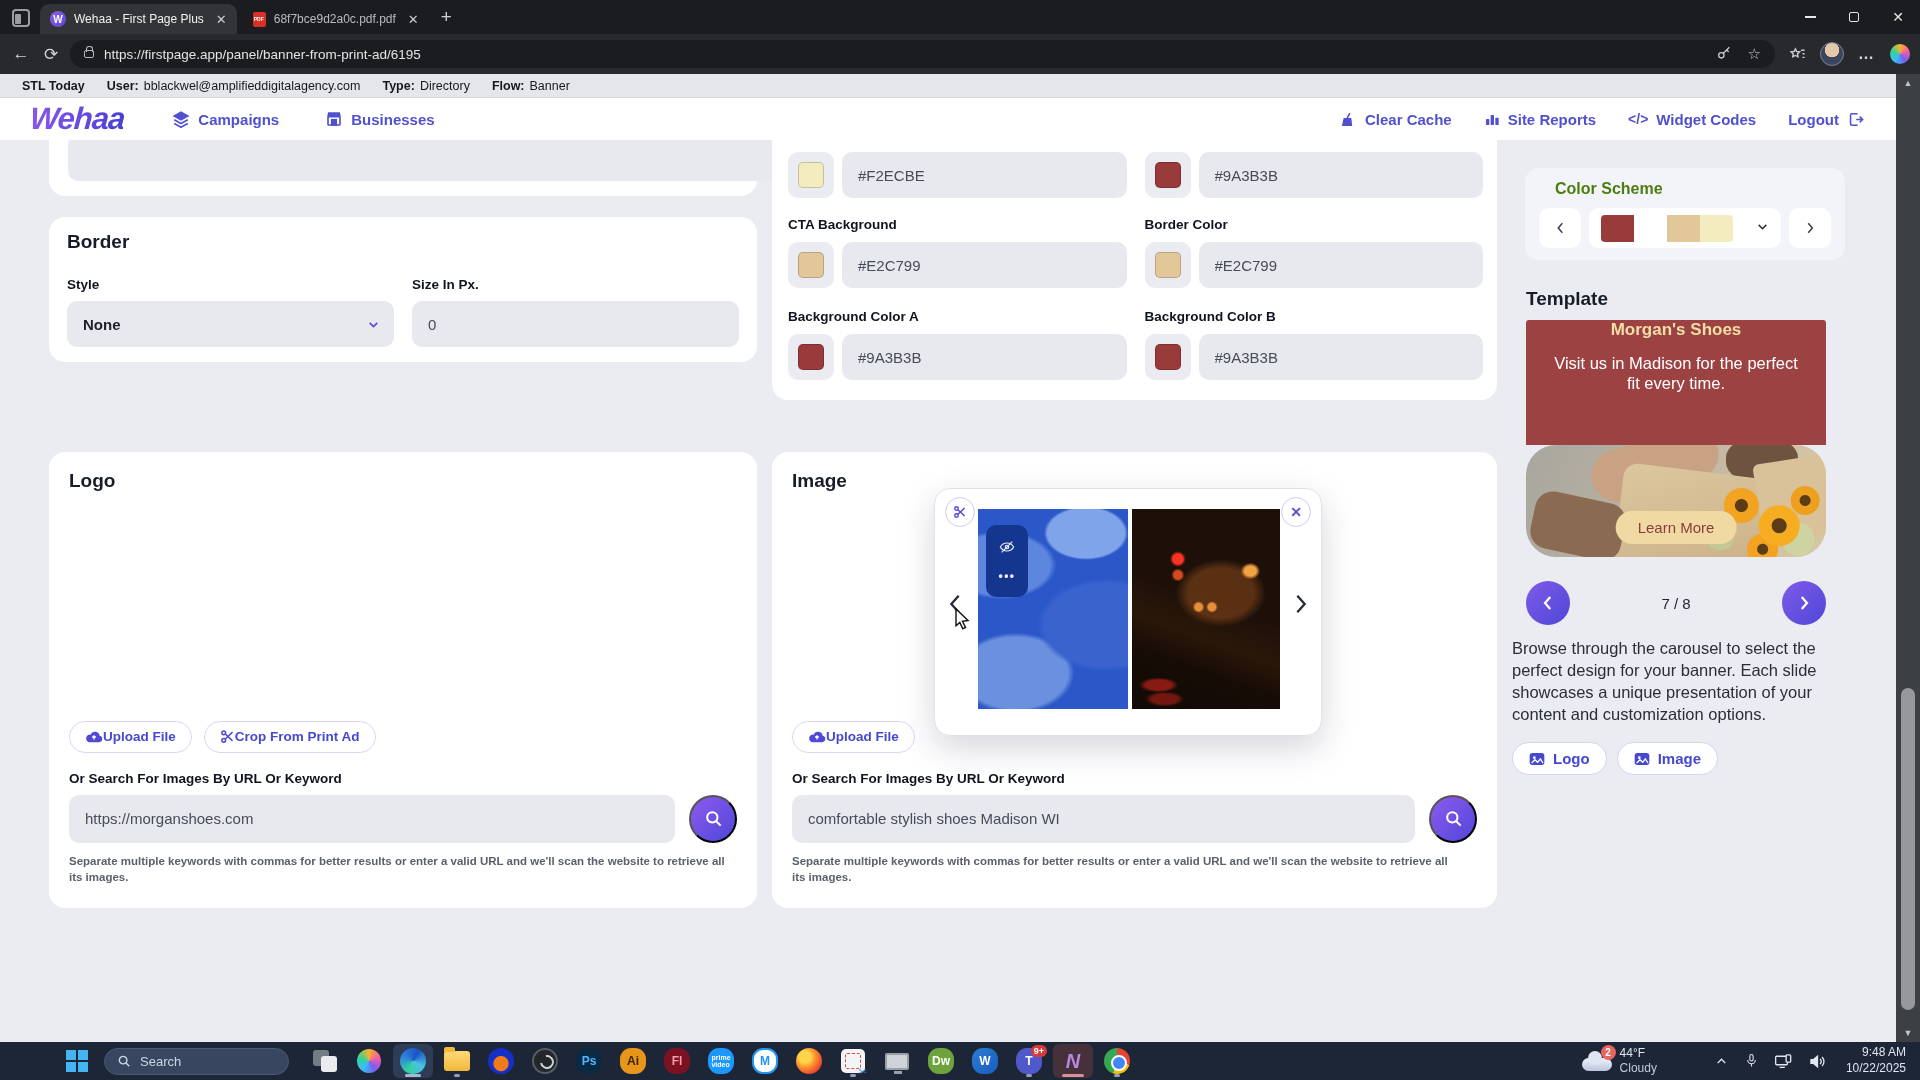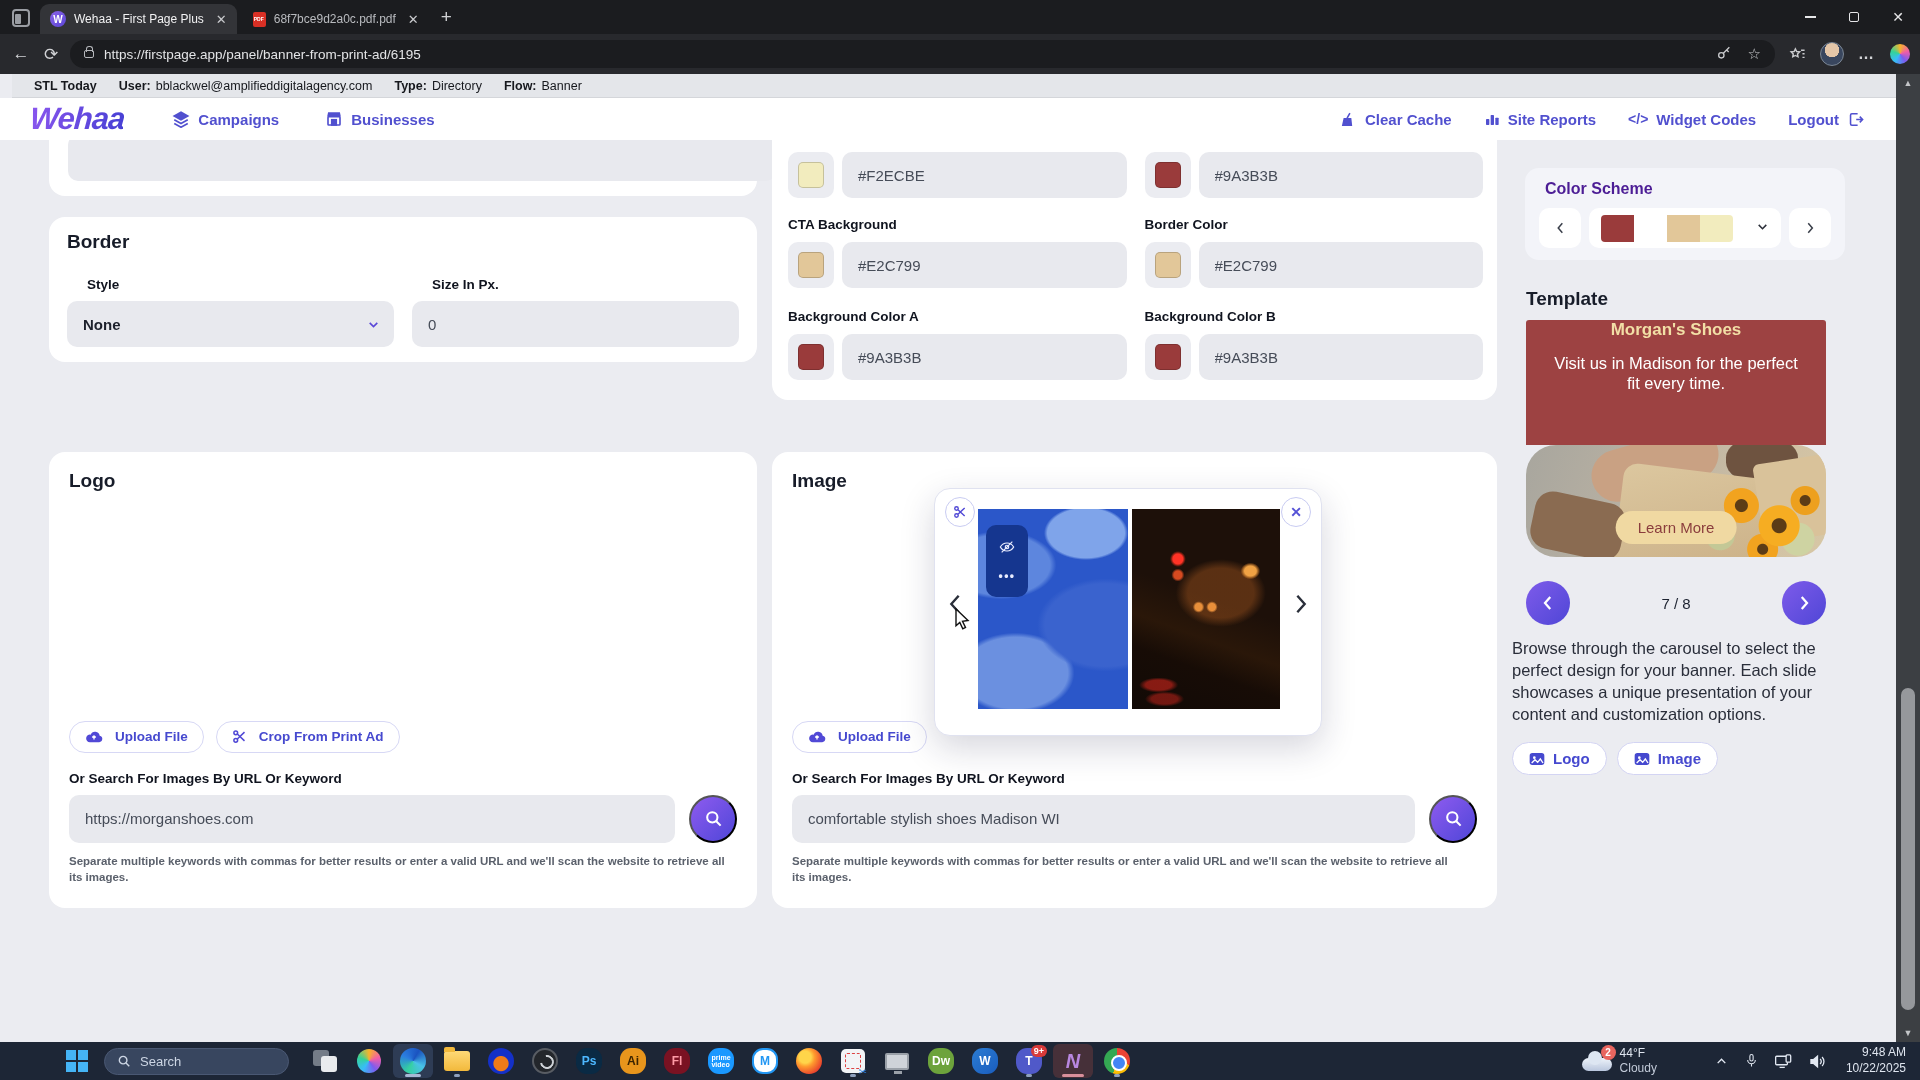--- a/index.html
+++ b/index.html
@@ -33,21 +33,21 @@
   .lock::before { content:''; position:absolute; top:-5px; left:1px; width:5px; height:5px; border:1.5px solid #b6b8bc; border-bottom:none; border-radius:3px 3px 0 0; }
   .url-text { white-space:nowrap; }
   .pill-right { margin-left:auto; display:flex; align-items:center; gap:16px; color:#c9cacd; }
   .tb-right { display:flex; align-items:center; gap:14px; margin:0 10px 0 6px; }
   .avatar { width:24px; height:24px; border-radius:50%; background:radial-gradient(circle at 50% 32%, #e4c6a8 0 38%, #39465e 40% 100%); border:1px solid #7b8694; }
   .dots { color:#d2d3d6; letter-spacing:2px; font-weight:bold; }
   .copilot { width:20px; height:20px; border-radius:50%; background:conic-gradient(#f7b32b,#ef5da8,#7b5cf0,#38bdf8,#34d399,#f7b32b); }
   .star { color:#c9cacd; font-size:15px; }
 
   
-  .infobar { position:absolute; top:74px; left:12px; width:1896px; height:24px; background:#e4e6ea; border-bottom:1px solid #d4d6da; display:flex; align-items:center; font-size:12.5px; color:#16181d; padding-left:22px; gap:22px; }
+  .infobar { position:absolute; top:74px; left:0; width:1896px; height:24px; background:#e4e6ea; border-bottom:1px solid #d4d6da; display:flex; align-items:center; font-size:12.5px; color:#16181d; padding-left:22px; gap:22px; }
   .infobar b { font-weight:bold; }
   .info-seg { display:flex; gap:5px; }
 
   
   .appheader { position:absolute; top:98px; left:0; width:1896px; height:42px; background:#fff; display:flex; align-items:center; }
   .brand { margin-left:30px; font-size:31px; font-weight:800; font-style:italic; letter-spacing:-1px; background:linear-gradient(95deg,#8a56ee,#4740d4); -webkit-background-clip:text; background-clip:text; color:transparent; transform:skewX(-4deg); }
   .nav-item { display:flex; align-items:center; gap:8px; color:#5150cf; font-size:15px; font-weight:600; cursor:default; }
   .nav-left { display:flex; gap:46px; margin-left:48px; }
   .nav-right { display:flex; gap:32px; margin-left:auto; margin-right:32px; }
   .nav-item svg { flex:0 0 auto; }
@@ -71,31 +71,31 @@
   .clabel { margin-top:19px; margin-bottom:10px; }
   .clabel2 { margin-top:21px; margin-bottom:10px; }
 
   
   .card-partial { left:49px; top:-144px; width:708px; height:200px; }
   .partial-input { position:absolute; left:19px; right:18px; bottom:15px; height:46px; }
 
   
   .card-border { left:49px; top:77px; width:708px; height:145px; padding:14px 18px; }
   .bgrid { display:grid; grid-template-columns:1fr 1fr; column-gap:18px; margin-top:24px; }
-  .bgrid .flabel { display:block; margin-bottom:9px;margin-left:20px; }
+  .bgrid .flabel { display:block; margin-bottom:9px; }
   .fselect { position:relative; }
   .fselect .ginput { color:#1d212c;font-weight:bold; }
   .fselect svg { position:absolute; right:14px; top:17px; }
 
   
   .card-logo { left:49px; top:312px; width:708px; height:456px; padding:18px 20px 22px; display:flex; flex-direction:column; }
   .card-image { left:772px; top:312px; width:725px; height:456px; padding:18px 20px 22px; display:flex; flex-direction:column; }
   .spacer { flex:1; }
   .btnrow { display:flex; gap:12px; }
-  .pillbtn { display:inline-flex; align-items:center; gap:12px; height:32px; padding:0 15px; border:1.5px solid #d7d8f5; border-radius:16px; background:#fff; color:#4649cf; font-size:13.5px; font-weight:bold; }
+  .pillbtn { display:inline-flex; align-items:center; gap:0; height:32px; padding:0 15px; border:1.5px solid #d7d8f5; border-radius:16px; background:#fff; color:#4649cf; font-size:13.5px; font-weight:bold; }
   .searchlbl { margin-top:18px; }
   .searchrow { display:flex; align-items:center; gap:14px; margin-top:9px; }
   .roundbtn { width:48px; height:48px; border-radius:50%; background:linear-gradient(135deg,#8e5bef,#4f46d8); display:flex; align-items:center; justify-content:center; flex:0 0 auto; }
   .hint { margin-top:10px; font-size:11.5px; font-weight:bold; color:#5b616c; line-height:1.45; width:660px; }
 
   
   .popup { position:absolute; left:162px; top:36px; width:388px; height:248px; background:#fff; border:1px solid #e0e2f0; border-radius:16px; box-shadow:0 12px 34px rgba(25,28,64,.18); z-index:5; }
   .circbtn { position:absolute; top:8px; width:30px; height:30px; border-radius:50%; background:#fff; border:1.5px solid #c9ccf2; color:#5552d6; display:flex; align-items:center; justify-content:center; font-size:14px; font-weight:bold; }
   .popup .imgs { position:absolute; left:43px; top:20px; display:flex; gap:4px; }
   .pimg { height:200px; position:relative; }
@@ -116,21 +116,21 @@
       radial-gradient(26px 10px at 22% 95%, rgba(230,40,30,.45) 0 50%, transparent 75%),
       linear-gradient(200deg, #1d1009 45%, #2a1709 62%, #170c06 75%, #120a06); }
   .ovpanel { position:absolute; left:8px; top:16px; width:42px; height:72px; background:#15368f; border-radius:10px; color:#e8ecff; display:flex; flex-direction:column; align-items:center; justify-content:space-evenly; }
   .ovdots { letter-spacing:1.5px; font-weight:bold; font-size:12px; }
   .pchev { position:absolute; top:104px; color:#30353f; }
   .pchev.l { left:12px; } .pchev.r { right:12px; }
   .cursor { position:absolute; left:18px; top:118px; z-index:6; }
 
   
   .cscard { position:absolute; left:1525px; top:28px; width:320px; height:92px; background:#f3f4f9; border-radius:14px; padding:12px 14px; }
-  .cs-title { font-size:16px; font-weight:bold; color:#4c1d95; margin-left:6px; }
+  .cs-title { font-size:16px; font-weight:bold; color:#4d7c0f; margin-left:16px; }
   .cs-row { display:flex; gap:8px; margin-top:10px; align-items:center; }
   .cs-chevbtn { width:42px; height:40px; background:#fff; border-radius:10px; display:flex; align-items:center; justify-content:center; color:#3a3f4a; }
   .cs-strip { flex:1; height:40px; background:#fff; border-radius:10px; display:flex; align-items:center; padding:0 12px; }
   .cs-sws { display:flex; }
   .cs-sw { width:33px; height:27px; }
   .cs-sw:first-child { border-radius:4px 0 0 4px; }
   .cs-sw:last-child { border-radius:0 4px 4px 0; }
   .cs-dd { margin-left:auto; color:#2a2e38; }
 
   .tpl-title { position:absolute; left:1526px; top:148px; }

